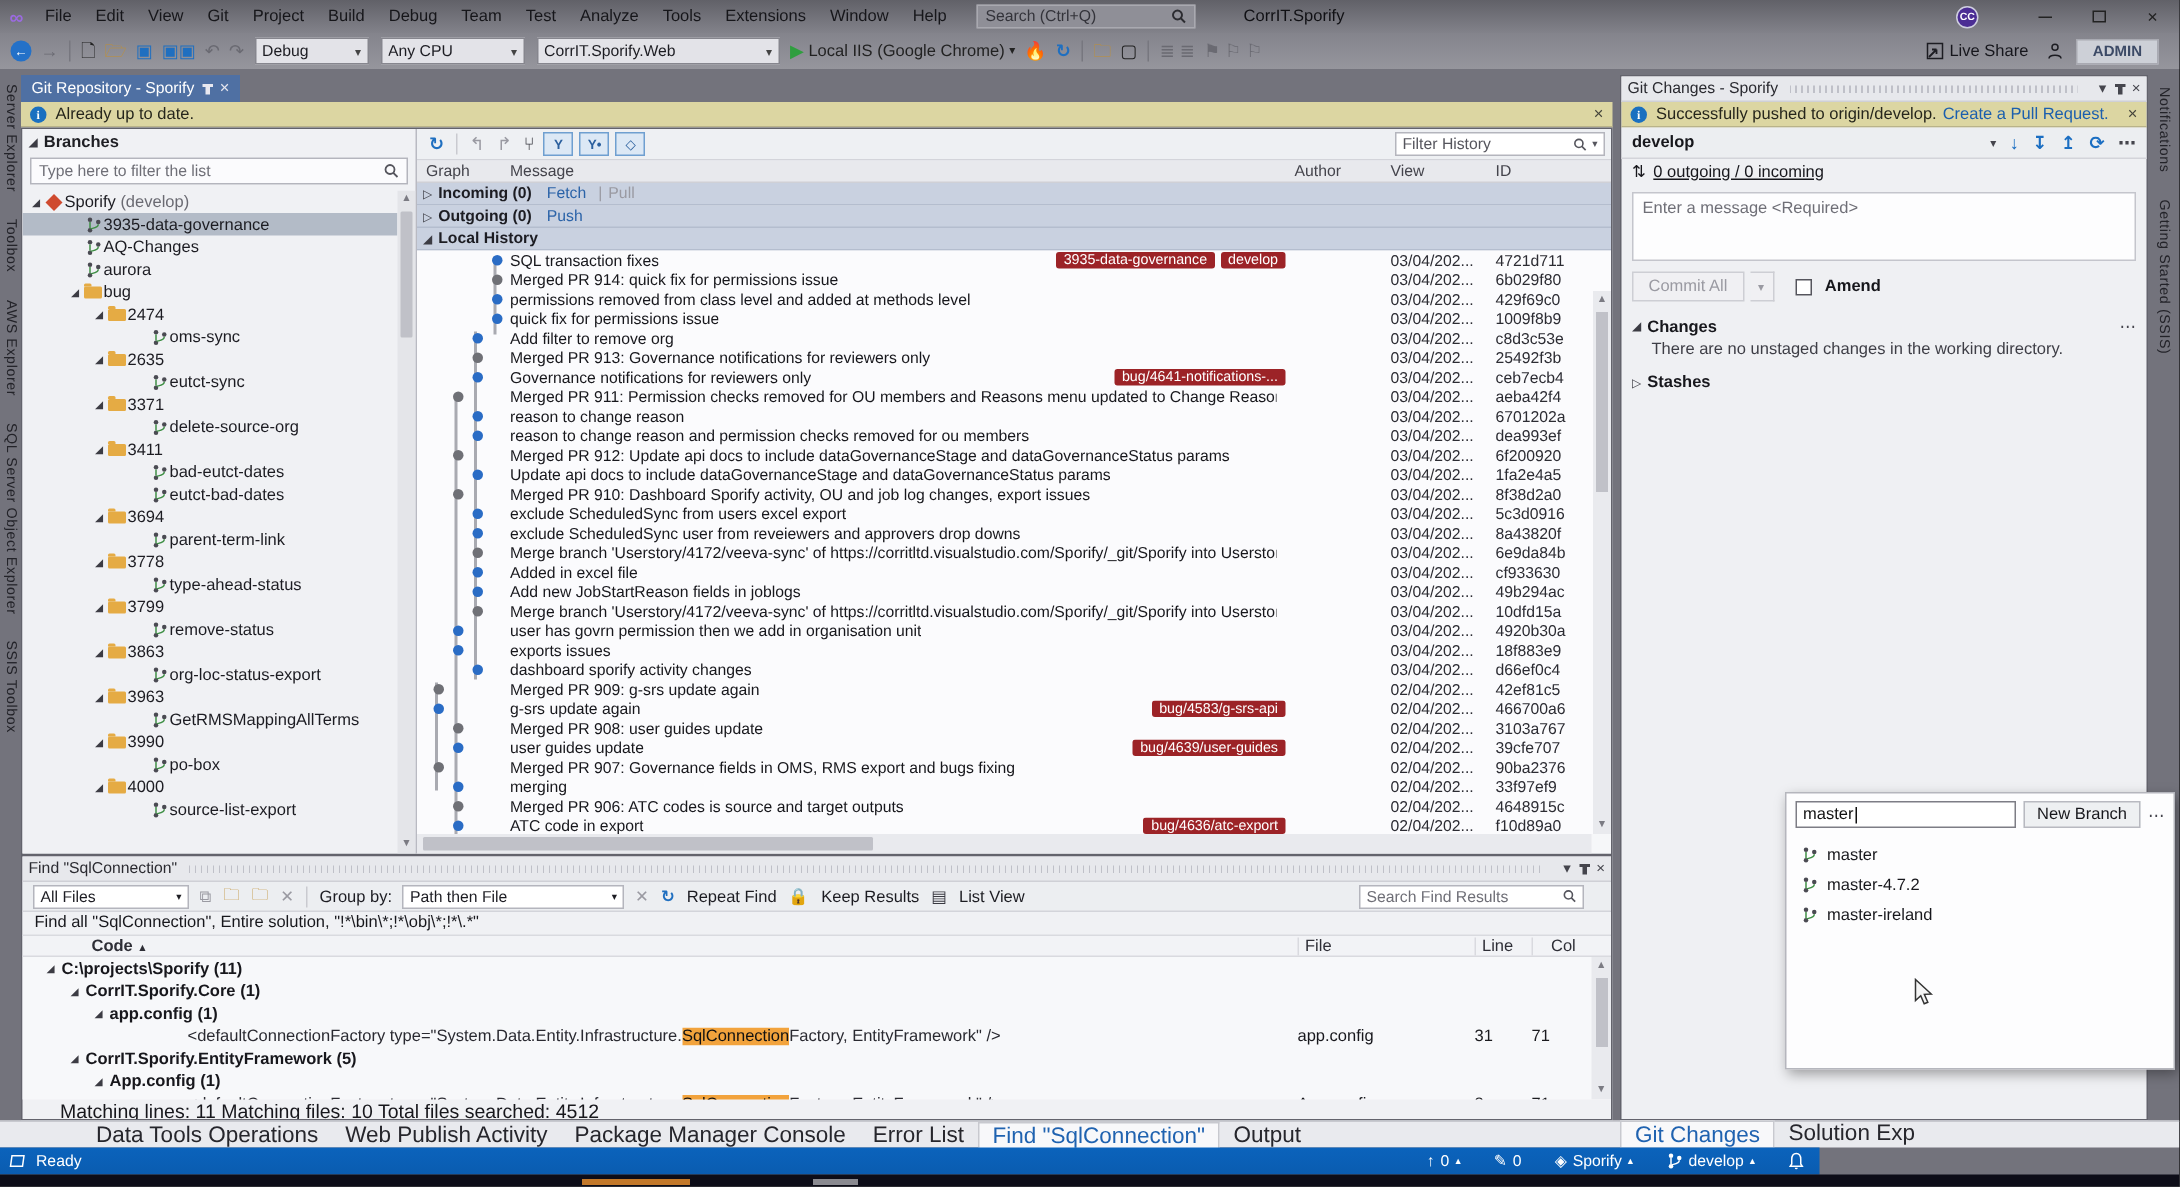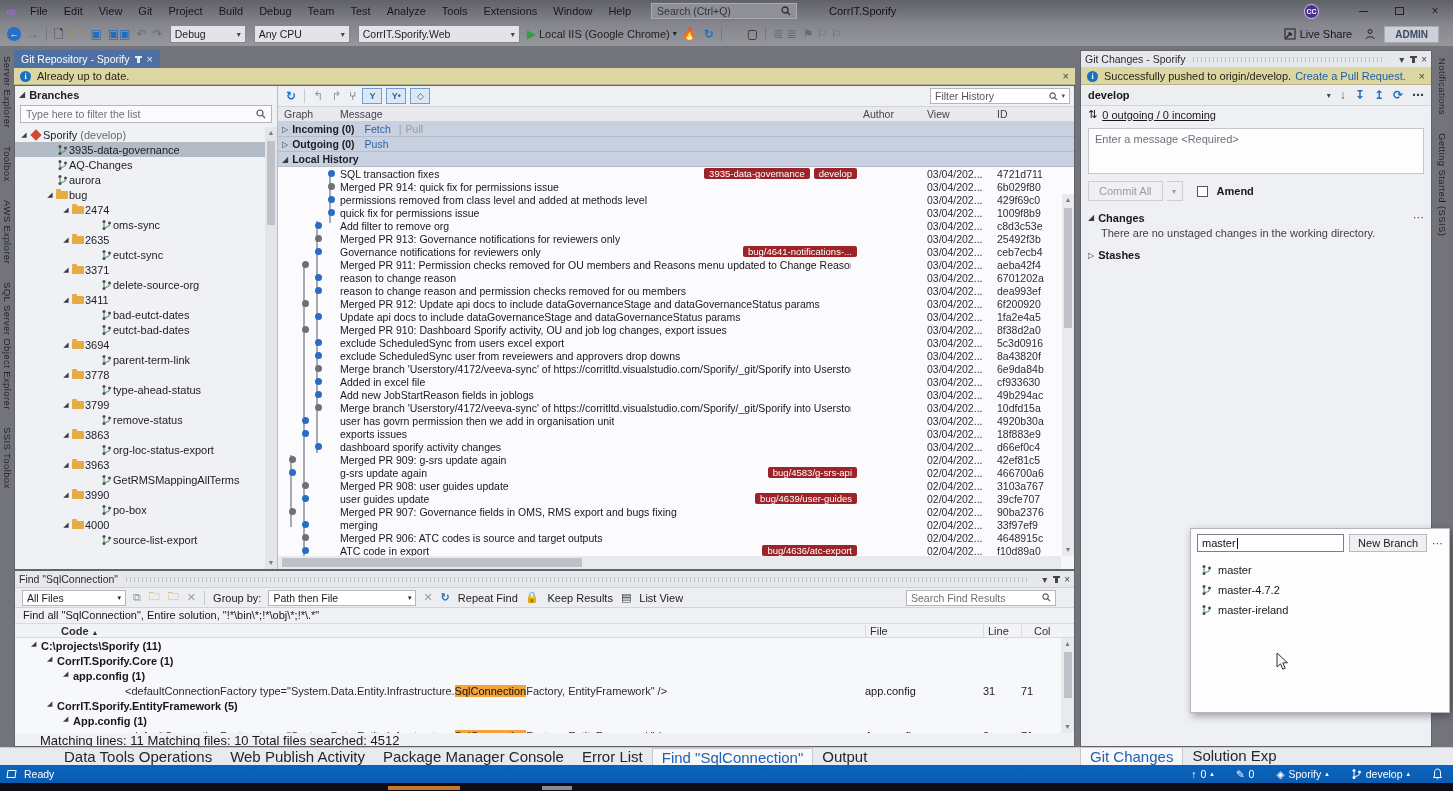--- a/index.html
+++ b/index.html
@@ -158,21 +158,21 @@
   .finfo{height:15px;padding:1px 8px;color:#17171c;background:#f0f1f4;}
   .fheader{height:15px;display:flex;align-items:center;background:#f2f3f6;border-top:1px solid #d9dadf;
     border-bottom:1px solid #d9dadf;color:#2e2e36;}
   .fh-code{flex:1;padding-left:46px;font-weight:bold;}
   .fh-file{width:118px;flex:none;border-left:1px solid #d9dadf;padding-left:4px;}
   .fh-line{width:38px;flex:none;border-left:1px solid #d9dadf;padding-left:4px;}
   .fh-col{width:40px;flex:none;border-left:1px solid #d9dadf;padding-left:12px;}
   .fh-sb{width:13px;flex:none;}
   #frows{flex:1;overflow:hidden;background:#f7f8fa;position:relative;}
   .frow{height:15px;display:flex;align-items:center;white-space:nowrap;}
-  .frow .fmain{flex:1;overflow:hidden;display:flex;align-items:flex-start;}
+  .frow .fmain{flex:1;overflow:hidden;display:flex;align-items:center;}
   .frow[data-depth="0"] .fmain{padding-left:16px;}
   .frow[data-depth="1"] .fmain{padding-left:32px;}
   .frow[data-depth="2"] .fmain{padding-left:48px;}
   .frow[data-depth="3"] .fmain{padding-left:100px;}
   .frow .arrow{width:10px;font-size:7px;color:#3c3c44;flex:none;}
   .frow[data-type="group"] .arrow::before{content:"◢";}
   .frow[data-type="group"] .ftext{font-weight:bold;color:#17171c;}
   .fcode{color:#2a2a31;font-family:"Liberation Sans",sans-serif;}
   .fmatch{background:#f2a33c;color:#111;}
   .ffile{width:118px;flex:none;color:#17171c;}
@@ -184,21 +184,21 @@
   .fstatus{height:13px;padding:0 6px;font-size:13px;color:#17171c;background:#f0f1f4;overflow:hidden;margin-left:19px;}
 
   
   #bottomtabs{position:absolute;left:0;top:747px;width:1453px;height:18px;background:#e9eaee;
     display:flex;align-items:center;padding-left:55px;border-top:1px solid #c8c9cf;}
   .btab{padding:0 9px;line-height:17px;color:#26262c;font-size:15px;white-space:nowrap;}
   .btab[data-active="1"]{background:#f8f8fa;color:#1f62b0;border:1px solid #c8c9cf;border-bottom:none;}
   #righttabs{position:absolute;left:1080px;top:747px;height:18px;display:flex;}
 
   
-  #statusbar{position:absolute;left:0;top:765px;width:1453px;height:18px;background:linear-gradient(#0b63bc,#0a5cb0);
+  #statusbar{position:absolute;left:0;top:765px;width:1213px;height:18px;background:linear-gradient(#0b63bc,#0a5cb0);
     color:#fff;display:flex;align-items:center;font-size:10.5px;}
   .sb-ready-icon{width:9px;height:8px;border:1px solid #fff;margin:0 8px 0 7px;transform:skewX(-8deg);}
   #sb-right{margin-left:auto;display:flex;align-items:center;gap:22px;margin-right:10px;}
   .sb-item{display:flex;align-items:center;gap:4px;}
   .sb-dd{font-size:7px;}
   #bottomstrip{position:absolute;left:0;top:783px;width:1453px;height:8px;background:#0d0d18;}
   #bottomstrip .seg1{position:absolute;left:388px;top:3px;width:72px;height:4px;background:#c2782a;}
   #bottomstrip .seg2{position:absolute;left:542px;top:3px;width:30px;height:4px;background:#8a8a90;}
 
   

